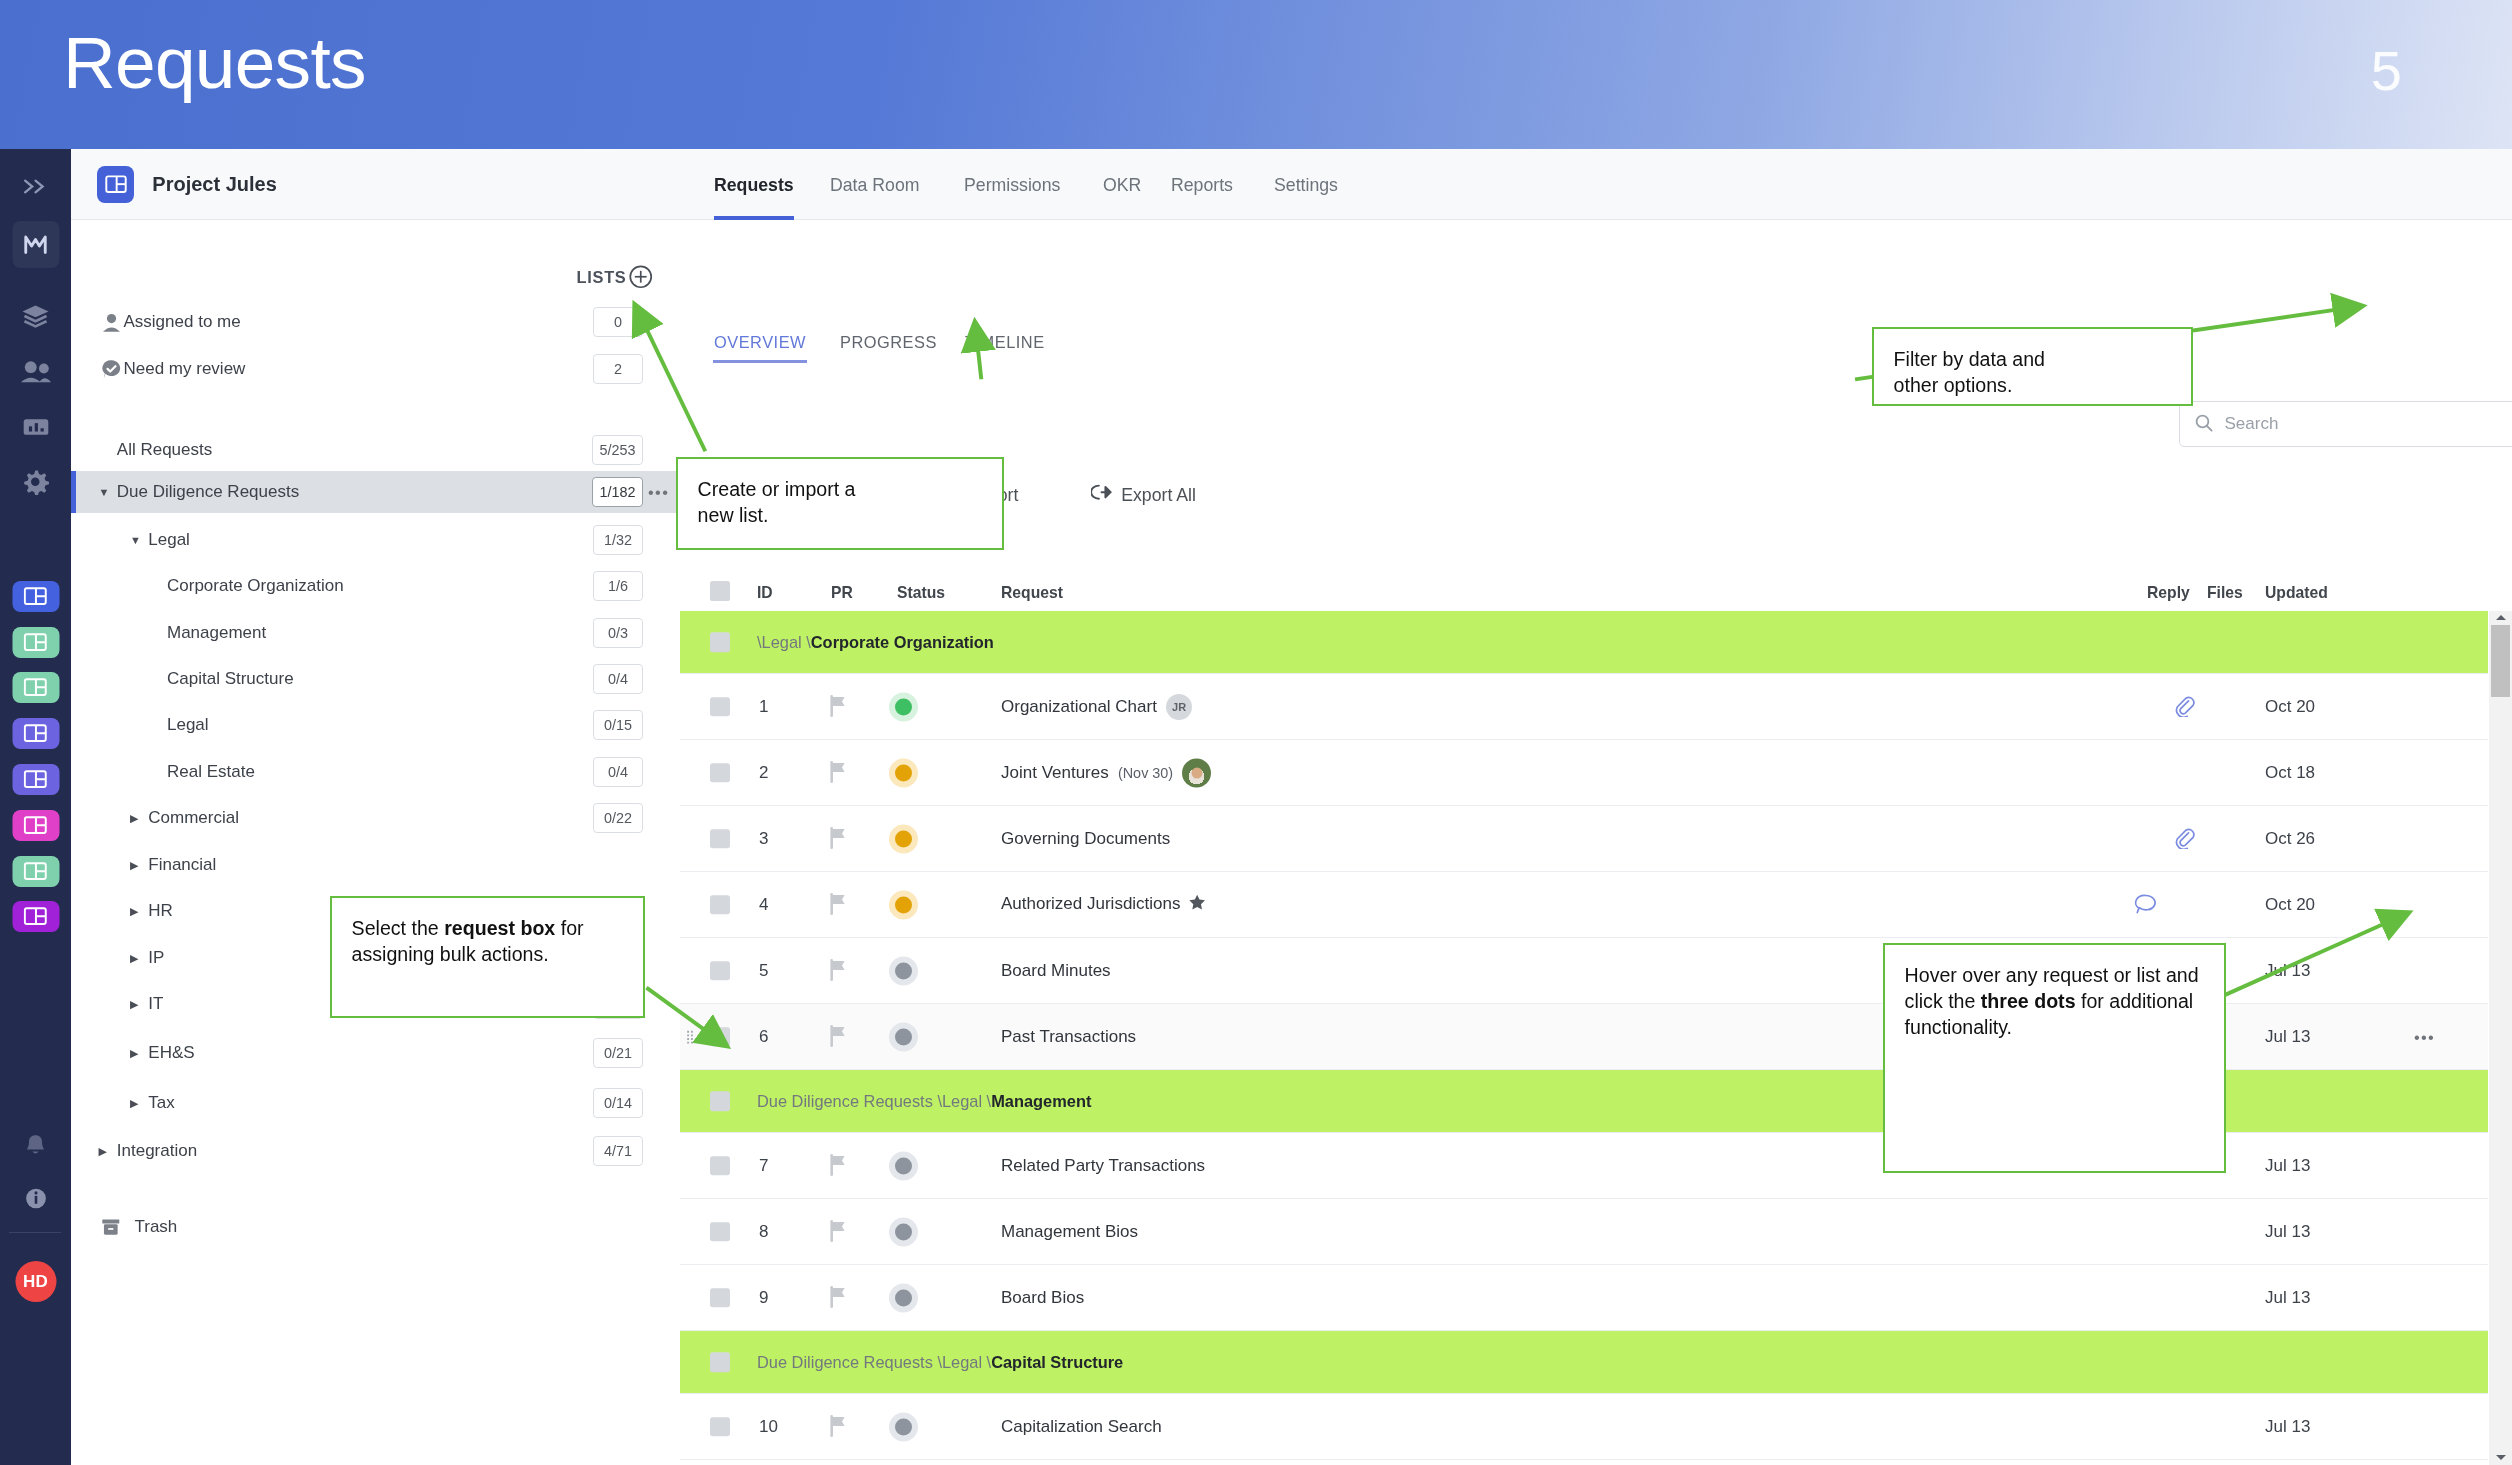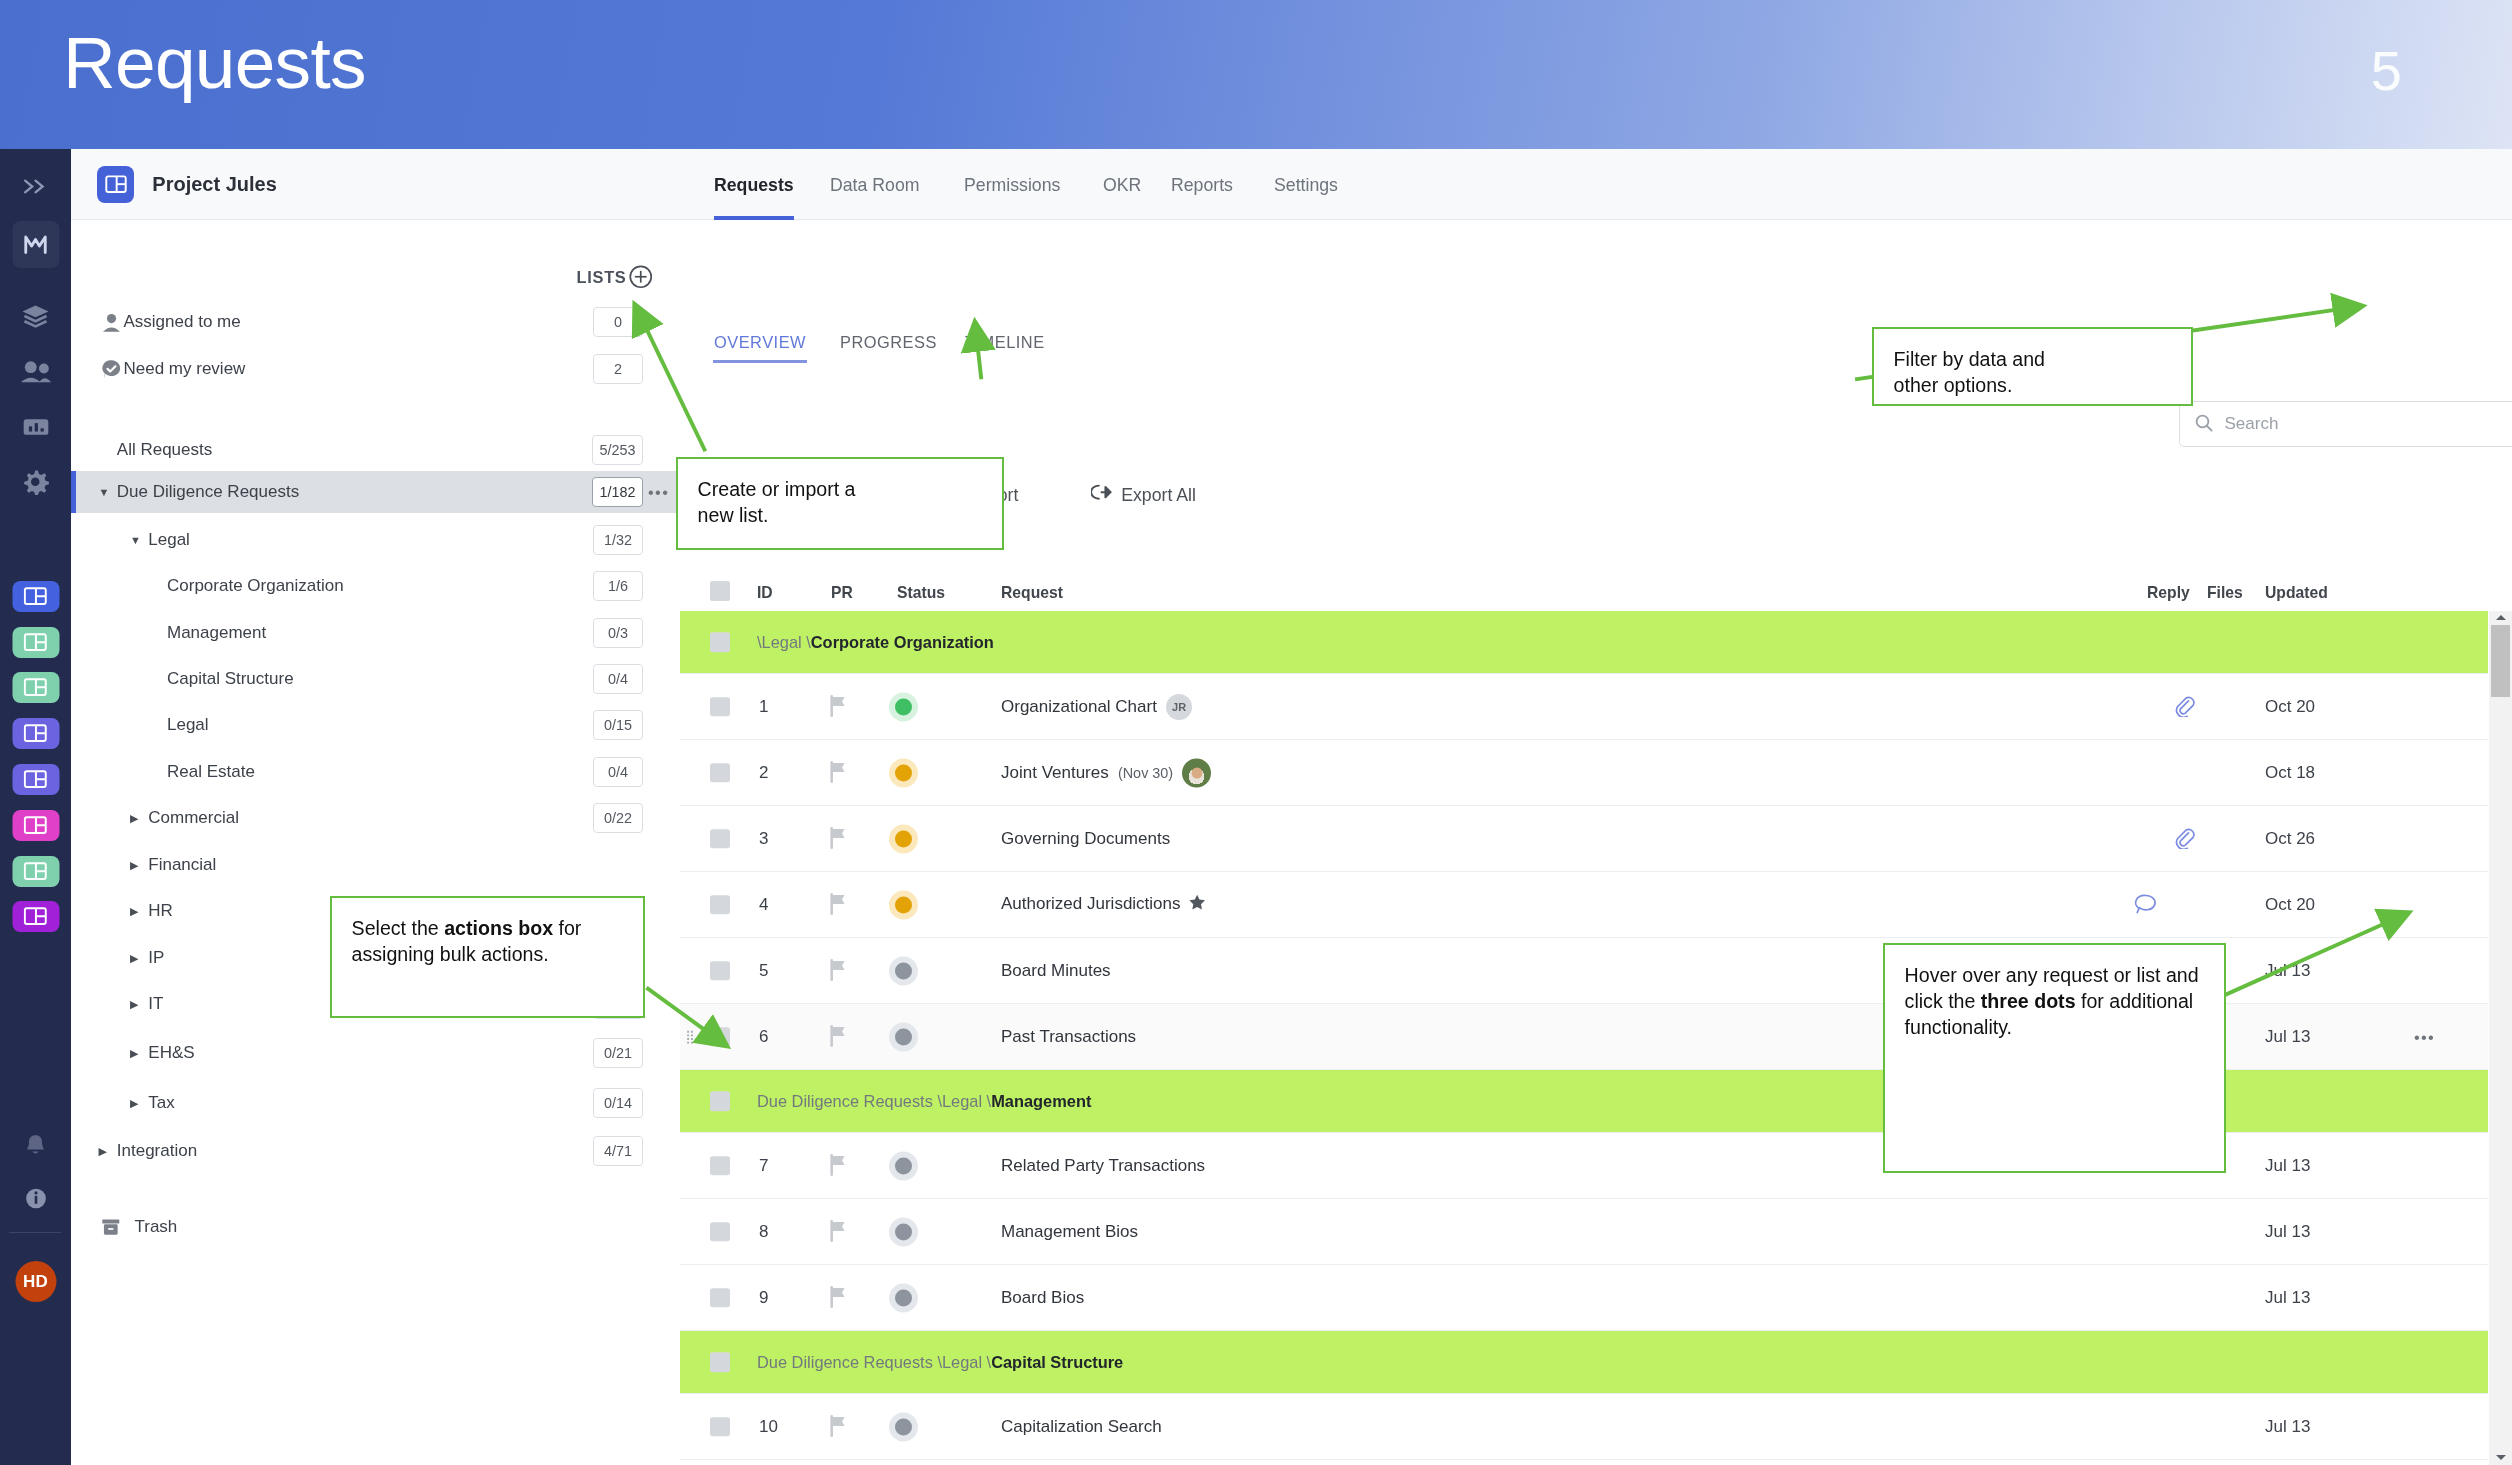--- a/index.html
+++ b/index.html
@@ -40,21 +40,21 @@
     position: absolute; left: 50%; transform: translateX(-50%);
     width: 47px; height: 31px; border-radius: 7.9px;
     display: flex; align-items: center; justify-content: center;
   }
   .rail-sep {
     position: absolute; left: 9.2px; width: 52px; height: 0.7px; background: #3a4469;
   }
   #rail-avatar {
     position: absolute; left: 50%; transform: translateX(-50%);
     width: 41px; height: 41px; border-radius: 50%;
-    background: #c2410c; color: #fff; font-size: 17px; font-weight: 700;
+    background: #ef4444; color: #fff; font-size: 17px; font-weight: 700;
     display: flex; align-items: center; justify-content: center; letter-spacing: 0.3px;
   }
 
   
   #sidebar {
     position: absolute; left: 71px; top: 149px; width: 610px; height: 1316px;
     background: #ffffff; border-right: 0.7px solid #dfe3e8;
   }
   #project-head {
     position: absolute; left: 0; top: 0; width: 610px; height: 71px;
@@ -742,18 +742,18 @@
   <line x1="3208" y1="1608" x2="3668" y2="1402" stroke="#64bd3f" stroke-width="6" marker-end="url(#ah)"></line>
 </svg>
 
 <div class="callout" style="left:676px;top:457px;width:328px;height:93px">
   <span>Create or import a<br>new list.</span>
 </div>
 <div class="callout" style="left:1872px;top:327px;width:321px;height:79px">
   <span>Filter by data and<br>other options.</span>
 </div>
 <div class="callout" style="left:330px;top:896px;width:315px;height:122px">
-  <span>Select the <b>actions box</b> for assigning bulk actions.</span>
+  <span>Select the <b>request box</b> for assigning bulk actions.</span>
 </div>
 <div class="callout" style="left:1883px;top:943px;width:343px;height:230px">
   <span>Hover over any request or list and click the <b>three dots</b> for additional functionality.</span>
 </div>
 
 
 </body></html>

